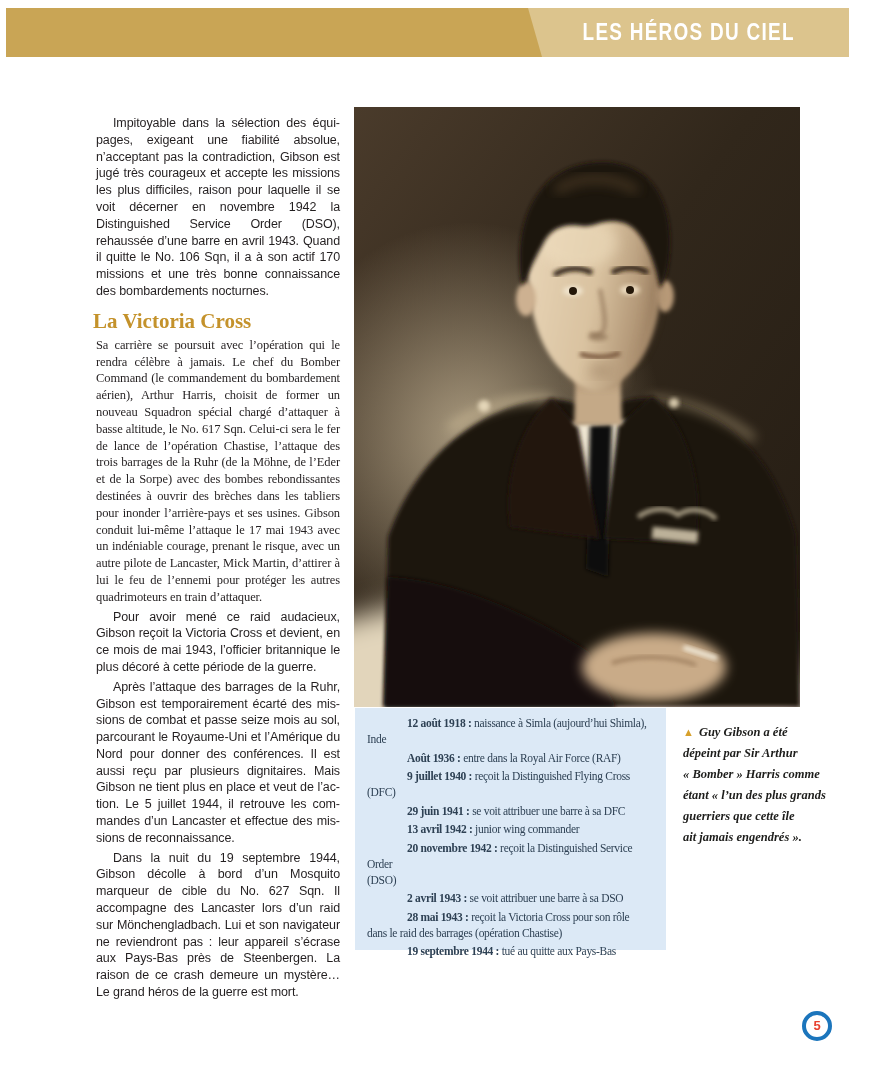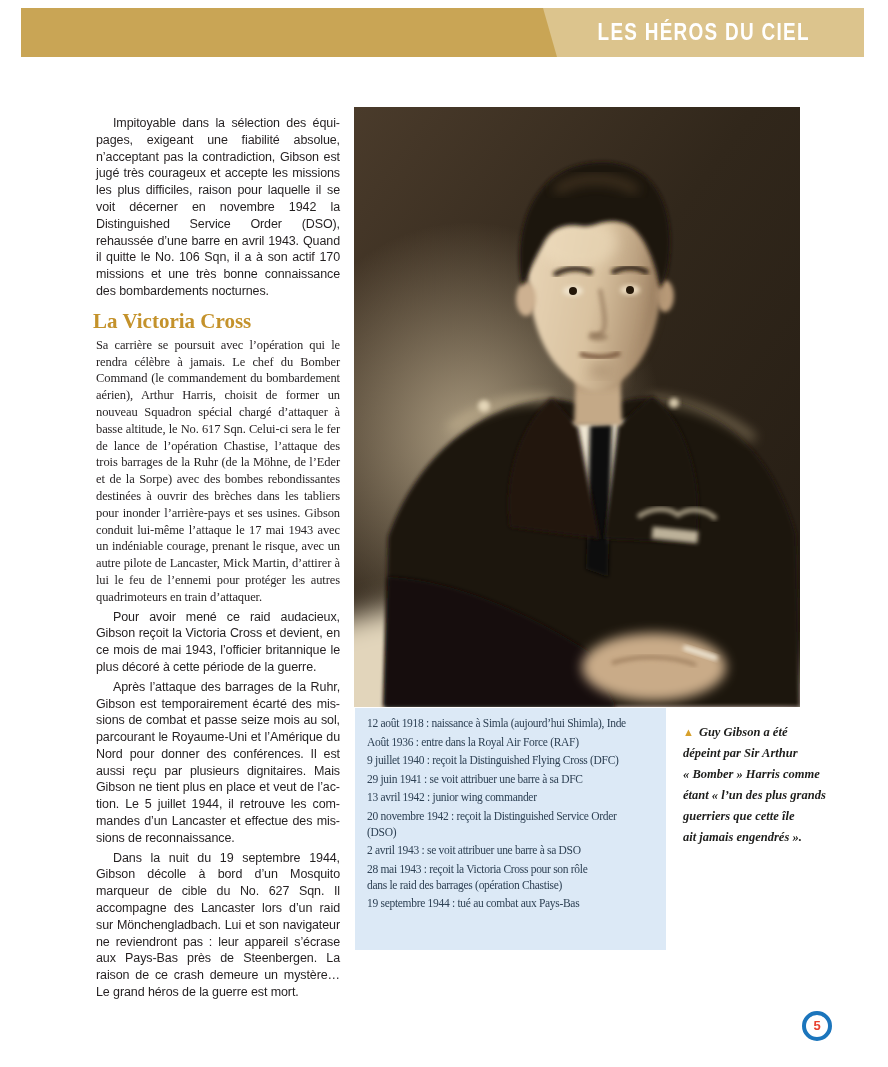--- a/index.html
+++ b/index.html
@@ -1,20 +1,20 @@
 <!DOCTYPE html>
 <html lang="fr" style="--banner_gold_dark: #c9a555; --banner_gold_light: #dcc48d; --heading_gold: #c4922b; --chrono_banner_dark: #1c76bd; --chrono_banner_light: #4496ce; --chrono_bg: #dce9f6; --chrono_text: #2e4154; --caption_triangle: #d7a02b; --page_circle: #1b75bc; --page_number_red: #e8402f;"><head>
 <meta charset="utf-8">
 <style>
   html,body{margin:0;padding:0;background:#ffffff;}
   .page{position:relative;width:888px;height:1067px;background:#ffffff;overflow:hidden;
         font-family:"Liberation Sans",sans-serif;-webkit-font-smoothing:antialiased;}
 
   
-  .banner{position:absolute;left:21px;top:8px;width:843px;height:49px;background:var(--banner_gold_dark);}
+  .banner{position:absolute;left:6px;top:8px;width:843px;height:49px;background:var(--banner_gold_dark);}
   .banner-light{position:absolute;left:522px;top:0;width:321px;height:49px;background:var(--banner_gold_light);
         clip-path:polygon(0 0,100% 0,100% 100%,14px 100%);}
   .banner-title{position:absolute;right:54px;top:0;height:49px;line-height:49px;color:#ffffff;
         font-weight:bold;font-size:22px;letter-spacing:1.5px;white-space:nowrap;}
   .banner-title-inner{display:inline-block;transform:scale(.86,1.05);transform-origin:100% 50%;}
 
   
   .column{position:absolute;left:93px;top:112px;width:250px;color:#231f20;font-size:12.5px;
         line-height:16.8px;text-align:justify;letter-spacing:-.1px;hyphens:manual;}
   .column p{margin:3px;text-indent:17px;}
@@ -28,21 +28,21 @@
   
   .chrono{position:absolute;left:355px;top:708px;width:311px;}
   .chrono-banner{position:relative;height:30px;background:var(--chrono_banner_light);}
   .chrono-banner-dark{position:absolute;left:0;top:0;width:142px;height:30px;background:var(--chrono_banner_dark);
         clip-path:polygon(0 0,100% 0,calc(100% - 20px) 100%,0 100%);}
   .chrono-title{position:absolute;left:12px;top:0;line-height:30px;color:#fff;font-weight:bold;
         font-size:18px;letter-spacing:.5px;display:inline-block;transform:scale(.95,1.02);transform-origin:0 50%;}
   .chrono-body{background:var(--chrono_bg);height:242px;box-sizing:border-box;padding:7px 10px 8px 12px;}
   .chrono-entry{font-family:"Liberation Serif",serif;color:var(--chrono_text);font-size:11.5px;
         line-height:16px;margin:0 0 2.5px 0;letter-spacing:-.3px;}
-  .entry-date{font-weight:normal;}
+  .entry-date{font-weight:bold;margin-left:40px;}
   .entry-text{white-space:pre-line;}
 
   
   .caption{position:absolute;left:683px;top:722px;width:188px;font-family:"Liberation Serif",serif;
         font-style:italic;font-weight:bold;font-size:12.5px;line-height:21px;color:#1d1d1b;letter-spacing:0;}
   .caption-triangle{color:var(--caption_triangle);font-style:normal;font-size:11px;margin-right:5px;}
   .caption-text{white-space:pre-line;}
 
   
   .page-num{position:absolute;left:802px;top:1011px;width:30px;height:30px;box-sizing:border-box;
@@ -160,21 +160,21 @@
     <p class="chrono-entry"><b class="entry-date">13 avril 1942&nbsp;:</b> <span class="entry-text">junior wing commander</span></p>
 
     <p class="chrono-entry"><b class="entry-date">20 novembre 1942&nbsp;:</b> <span class="entry-text">reçoit la Distinguished Service Order
 (DSO)</span></p>
 
     <p class="chrono-entry"><b class="entry-date">2 avril 1943&nbsp;:</b> <span class="entry-text">se voit attribuer une barre à sa DSO</span></p>
 
     <p class="chrono-entry"><b class="entry-date">28 mai 1943&nbsp;:</b> <span class="entry-text">reçoit la Victoria Cross pour son rôle
 dans le raid des barrages (opération Chastise)</span></p>
 
-    <p class="chrono-entry"><b class="entry-date">19 septembre 1944&nbsp;:</b> <span class="entry-text">tué au combat aux Pays-Bas</span></p>
+    <p class="chrono-entry"><b class="entry-date">19 septembre 1944&nbsp;:</b> <span class="entry-text">tué au quitte aux Pays-Bas</span></p>
   </div>
   </section>
 
   <aside class="caption">
     <span class="caption-triangle">▲</span><span class="caption-text">Guy Gibson a été
 dépeint par Sir Arthur
 «&nbsp;Bomber&nbsp;» Harris comme
 étant «&nbsp;l’un des plus grands
 guerriers que cette île
 ait jamais engendrés&nbsp;».</span>

